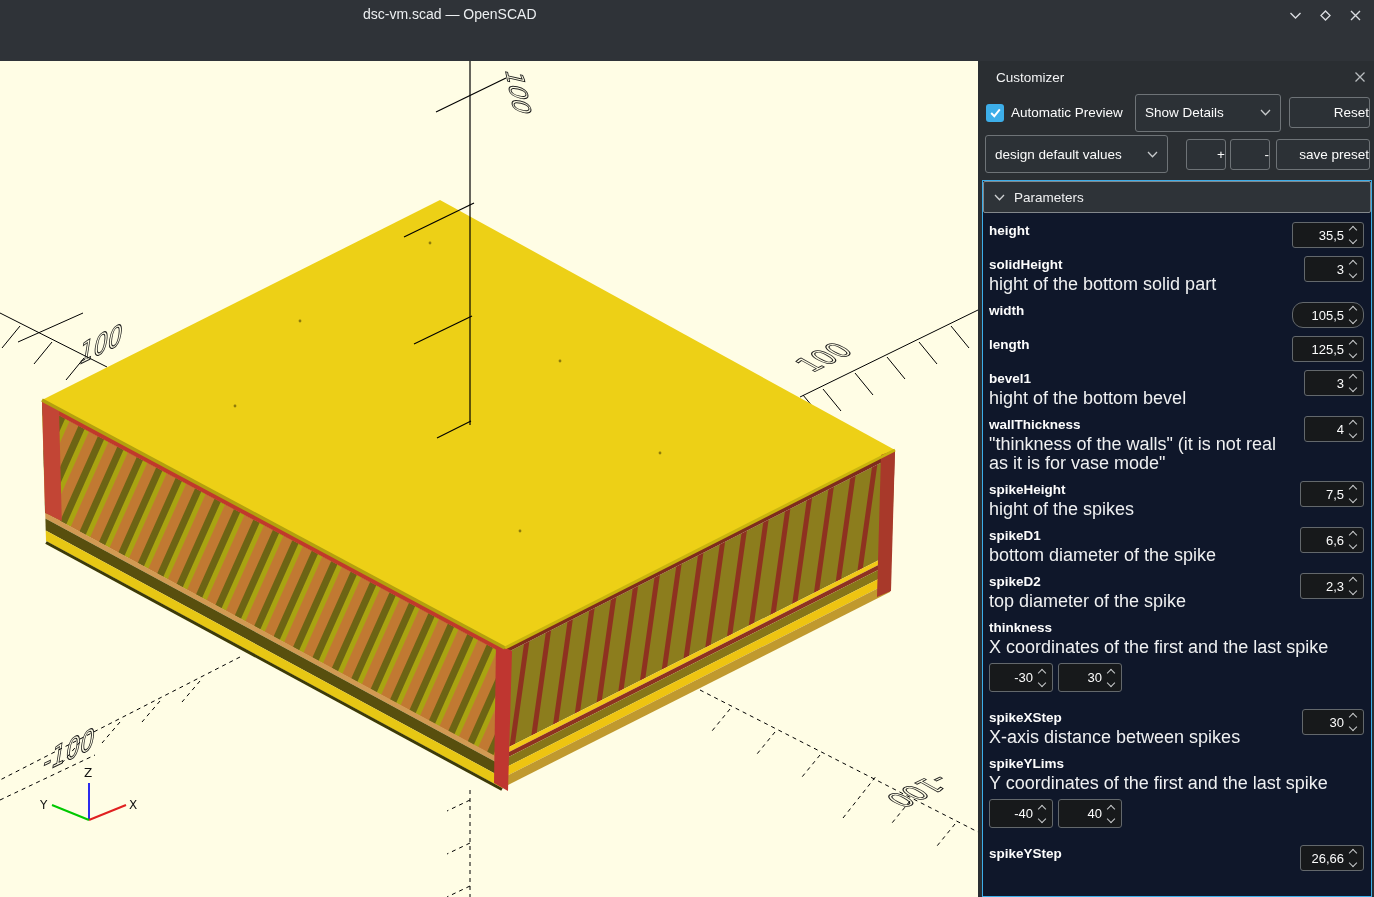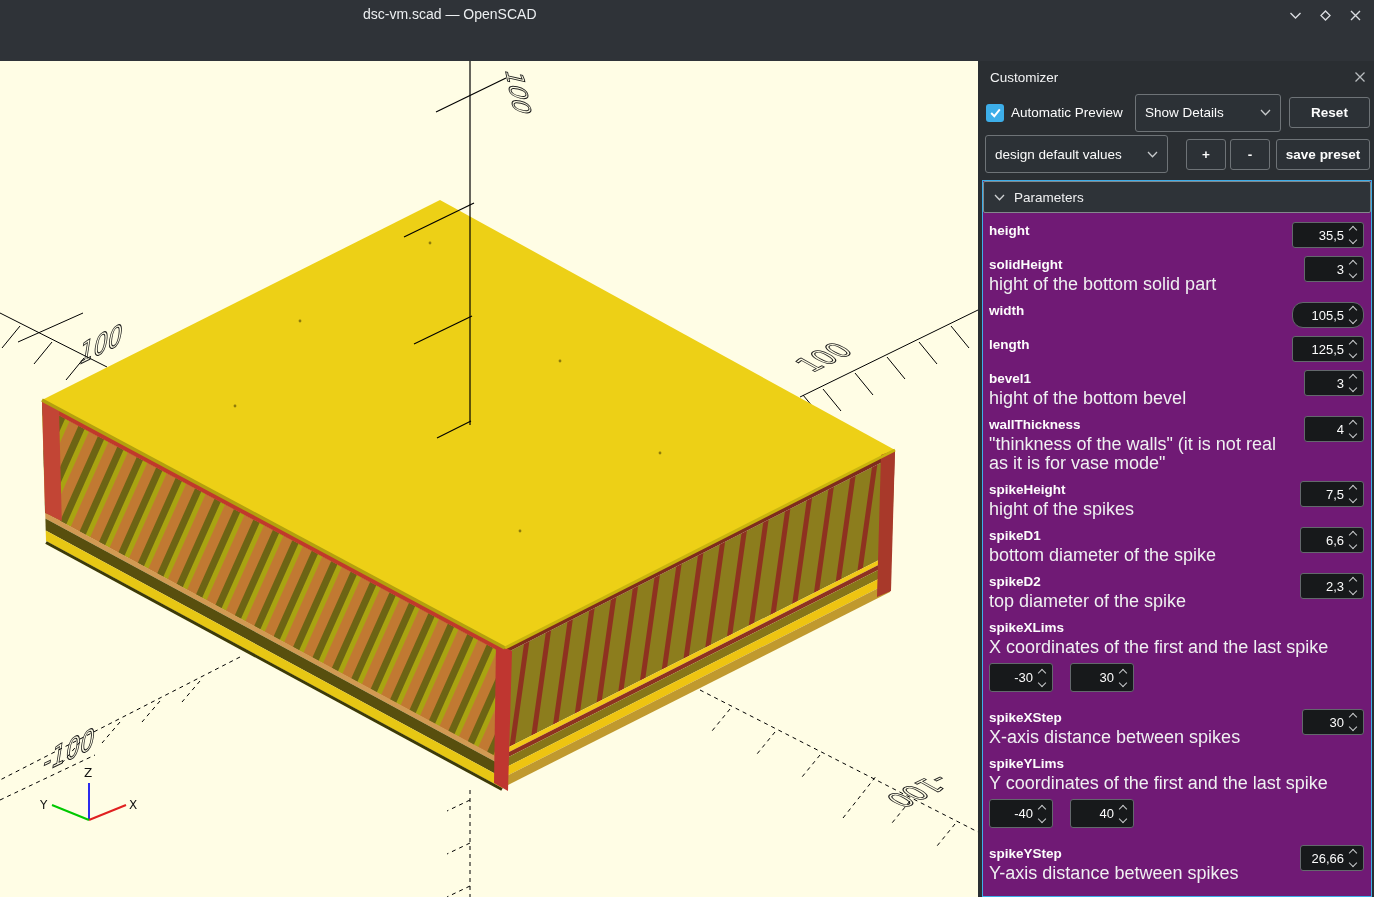--- a/index.html
+++ b/index.html
@@ -13,47 +13,47 @@
   .titlebar-title{position:absolute;left:363px;top:6px;color:#eceff1;font-size:14px;}
   .win-controls{position:absolute;right:10px;top:6px;display:flex;gap:12px;align-items:center;}
   .win-btn{width:18px;height:18px;display:flex;align-items:center;justify-content:center;cursor:default;}
 
   
   .viewport{position:absolute;left:0;top:61px;width:978px;height:836px;background:#fffde5;overflow:hidden;}
   svg text{font-family:"DejaVu Sans",sans-serif;}
 
   
   .customizer{position:absolute;left:978px;top:61px;width:396px;height:836px;background:#2a2e32;color:#fcfcfc;font-size:13.5px;}
-  .cust-header{position:absolute;left:12px;top:6px;right:8px;height:20px;display:flex;align-items:center;justify-content:space-between;}
+  .cust-header{position:absolute;left:18px;top:6px;right:8px;height:20px;display:flex;align-items:center;justify-content:space-between;}
   .cust-title{font-size:13.5px;color:#f2f3f4;}
   .toolbar1{position:absolute;left:8px;right:4px;top:35px;height:33px;display:flex;align-items:center;gap:8px;}
   .toolbar2{position:absolute;left:7px;right:4px;top:76px;height:34px;display:flex;align-items:center;}
   .checkbox-wrap{flex:1;display:flex;align-items:center;gap:7px;min-width:0;}
   .checkbox{width:18px;height:18px;border-radius:3px;background:#3daee9;display:flex;align-items:center;justify-content:center;flex:0 0 auto;}
   .combo,.btn{background:#2c3136;border:1px solid #6e7377;border-radius:3px;height:31px;box-sizing:border-box;
               display:flex;align-items:center;color:#fcfcfc;font-size:13.5px;}
   .combo{justify-content:space-between;padding:18px 9px;}
-  .btn{justify-content:center;font-weight:bold;}
+  .btn{justify-content:flex-end;}
   .combo-details{width:146px;flex:0 0 auto;}
   .btn-reset{width:81px;flex:0 0 auto;}
   .combo-preset{flex:1;margin-right:18px;}
   .btn-plus{width:40px;margin-right:4px;}
   .btn-minus{width:40px;margin-right:6px;}
   .btn-save{width:94px;}
 
   .params-section{position:absolute;left:4px;right:2px;top:119px;bottom:0;border:1px solid #3daee9;
-                  background:#701a75;box-sizing:border-box;display:flex;flex-direction:column;}
+                  background:#0f172a;box-sizing:border-box;display:flex;flex-direction:column;}
   .params-header{height:30px;flex:0 0 auto;background:#2e3338;border:1px solid #83888c;border-radius:2px;
                  display:flex;align-items:center;gap:9px;padding:0 10px;font-size:13.5px;color:#f0f1f2;}
   .params-list{flex:1;overflow:hidden;padding:8px 7px 0 6px;}
   .param-row{display:flex;align-items:flex-start;margin-bottom:7px;}
   .param-main{flex:1;min-width:0;padding-right:8px;}
   .param-name{font-weight:bold;font-size:13.5px;line-height:20px;color:#fcfcfc;}
   .param-desc{font-size:18px;line-height:19px;color:#eff0f1;}
-  .param-pair{display:flex;gap:17px;margin:5px 0 9px;}
+  .param-pair{display:flex;gap:5px;margin:5px 0 9px;}
   .spinbox{background:#17191b;border:1px solid #63686c;border-radius:3px;height:26px;box-sizing:border-box;
            display:flex;align-items:center;justify-content:flex-end;gap:6px;padding:0 6px 0 4px;
            font-size:13px;color:#fcfcfc;flex:0 0 auto;margin-top:1px;}
   .spinbox.big{height:29px;}
   .spin-value{white-space:nowrap;}
   .spin-arrows{display:flex;flex-direction:column;gap:4px;padding-right:1px;}
   .chev{width:5px;height:5px;border-color:#c8cacc;border-style:solid;border-width:0;transform:rotate(45deg);}
   .chev.up{border-left-width:1.5px;border-top-width:1.5px;}
   .chev.down{border-right-width:1.5px;border-bottom-width:1.5px;}
 </style>
@@ -370,21 +370,21 @@
             <div class="spinbox" style="width: 64px;">
               <span class="spin-value">2,3</span>
               <span class="spin-arrows">
                 <span class="chev up"></span>
                 <span class="chev down"></span>
               </span>
             </div>
           </div>
           <div class="param-row">
             <div class="param-main">
-              <div class="param-name">spikeXLims</div>
+              <div class="param-name">thinkness</div>
               <div class="param-desc">X coordinates of the first and the last spike</div>
               <div class="param-pair">
                 <div class="spinbox big" style="width: 64px;">
                   <span class="spin-value">-30</span>
                   <span class="spin-arrows">
                     <span class="chev up"></span>
                     <span class="chev down"></span>
                   </span>
                 </div>
                 <div class="spinbox big" style="width: 64px;">
@@ -428,21 +428,20 @@
                     <span class="chev up"></span>
                     <span class="chev down"></span>
                   </span>
                 </div>
               </div>
             </div>
           </div>
           <div class="param-row">
             <div class="param-main">
               <div class="param-name">spikeYStep</div>
-              <div class="param-desc">Y-axis distance between spikes</div>
             </div>
             <div class="spinbox" style="width: 64px;">
               <span class="spin-value">26,66</span>
               <span class="spin-arrows">
                 <span class="chev up"></span>
                 <span class="chev down"></span>
               </span>
             </div>
           </div>
         </div>

